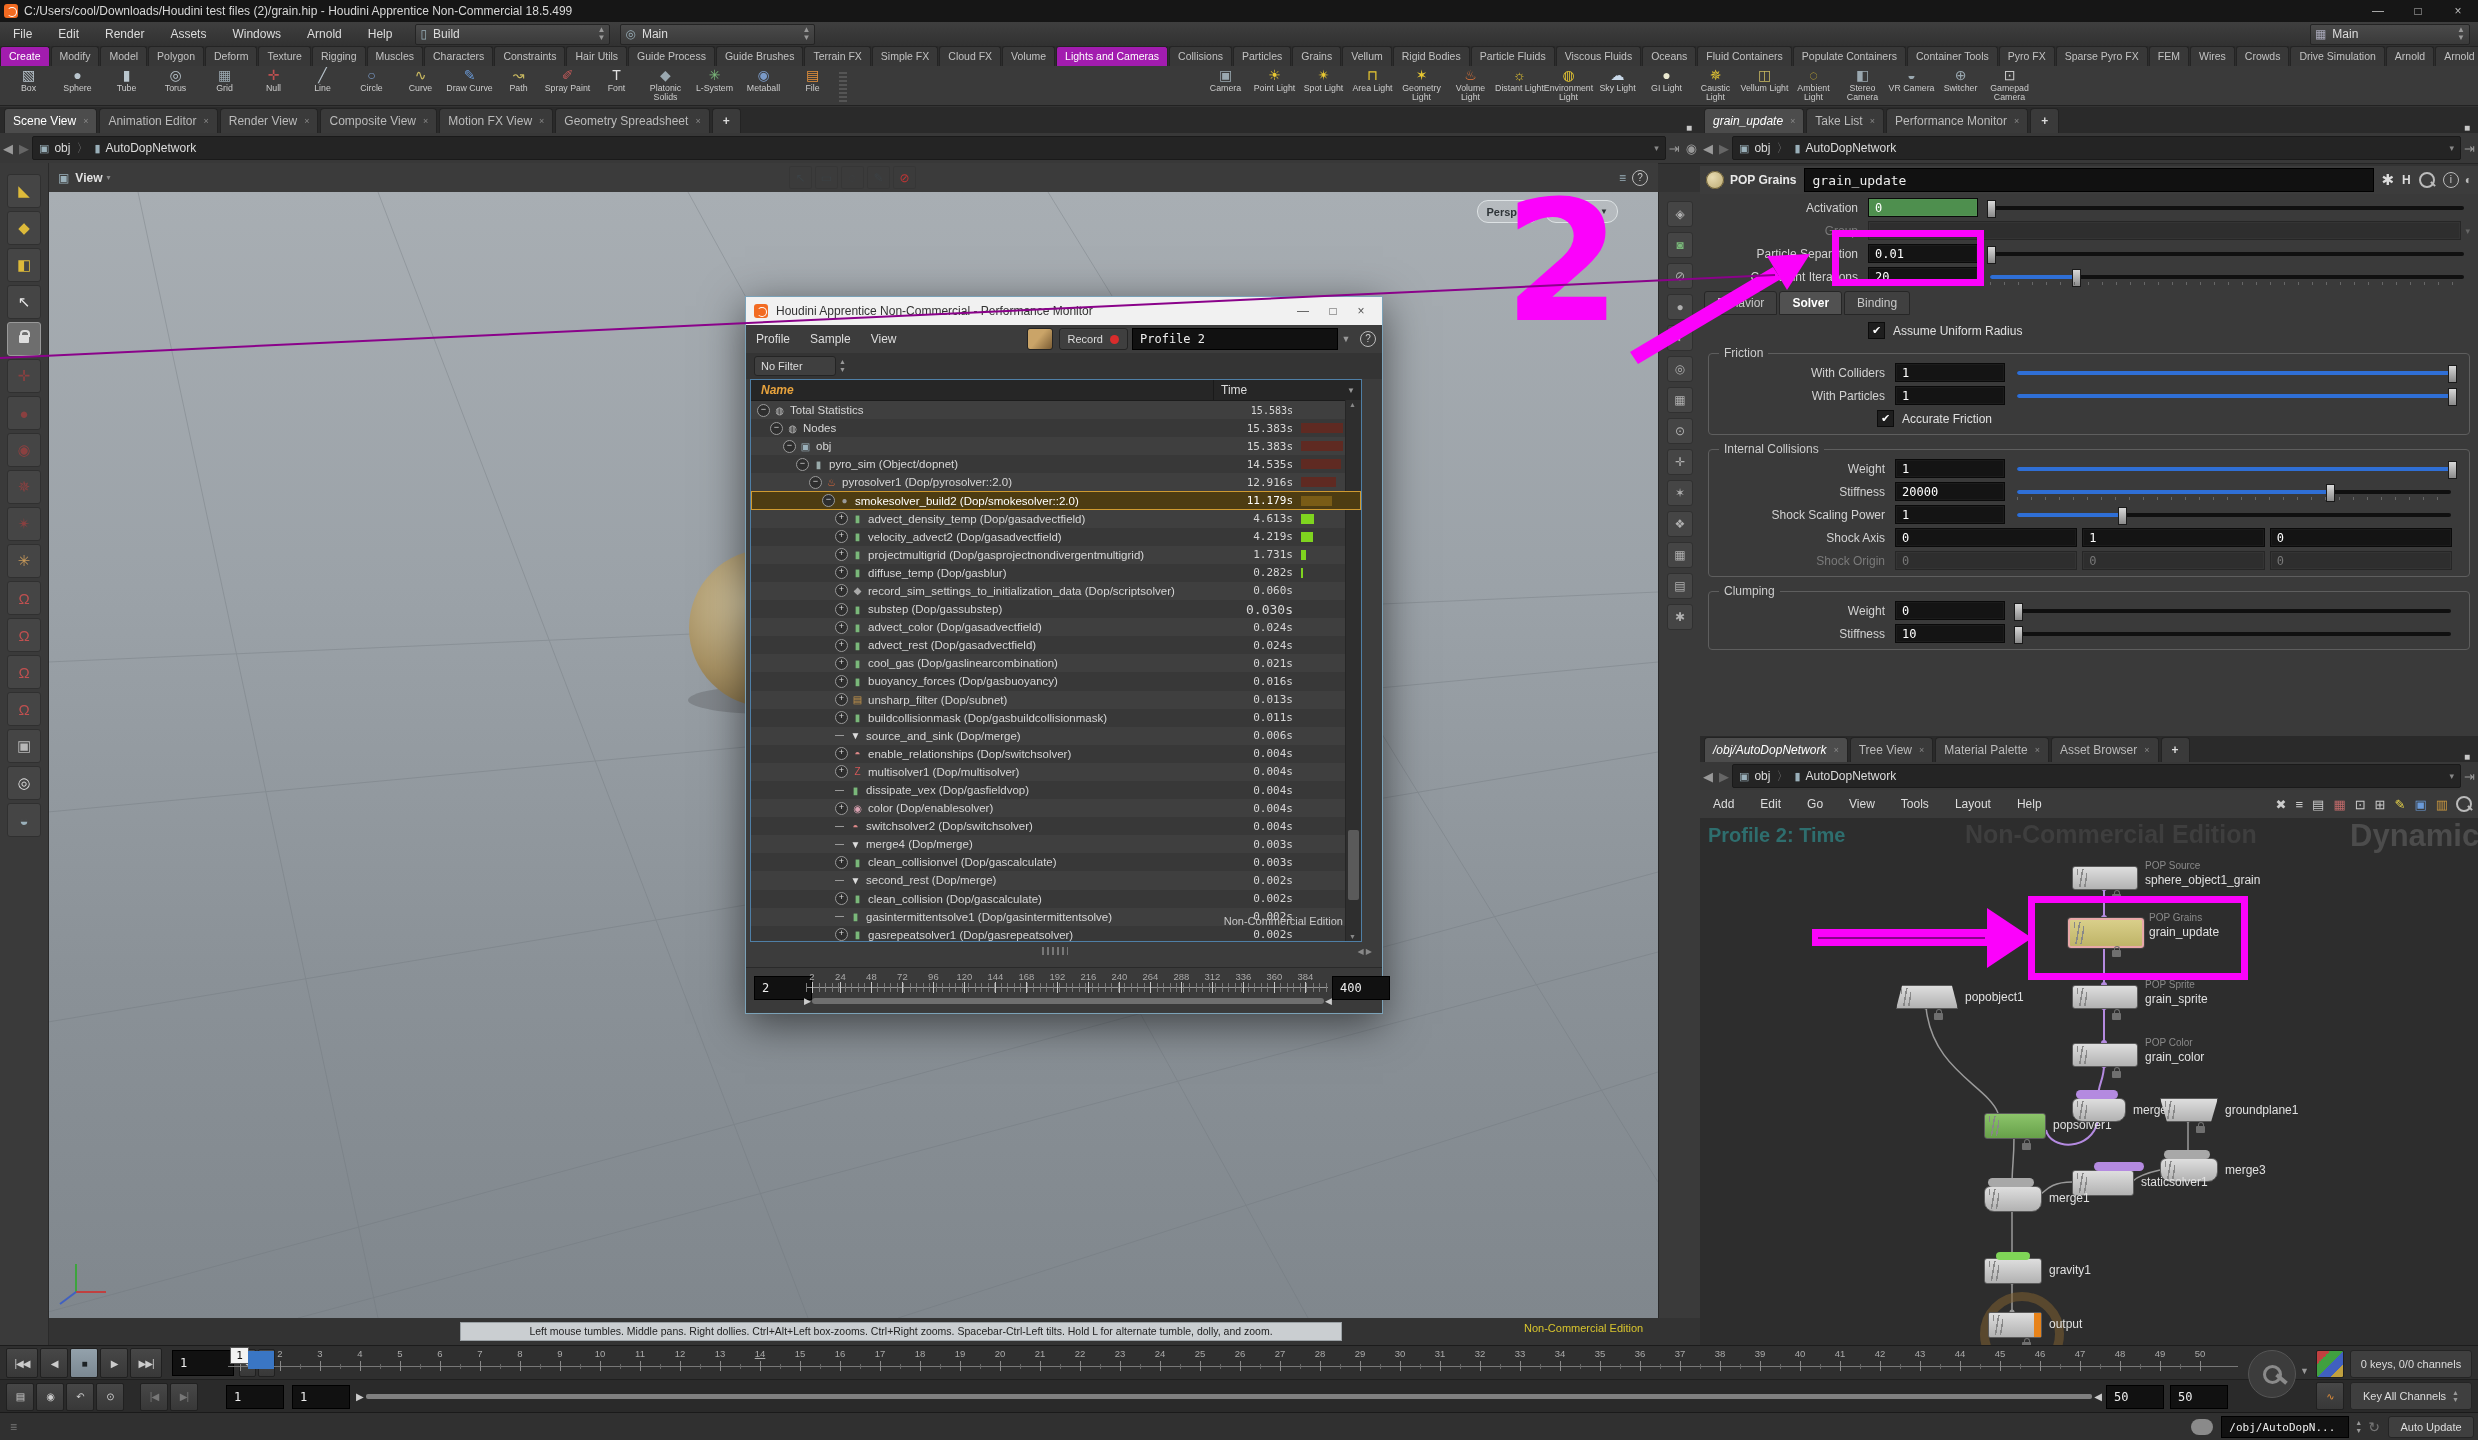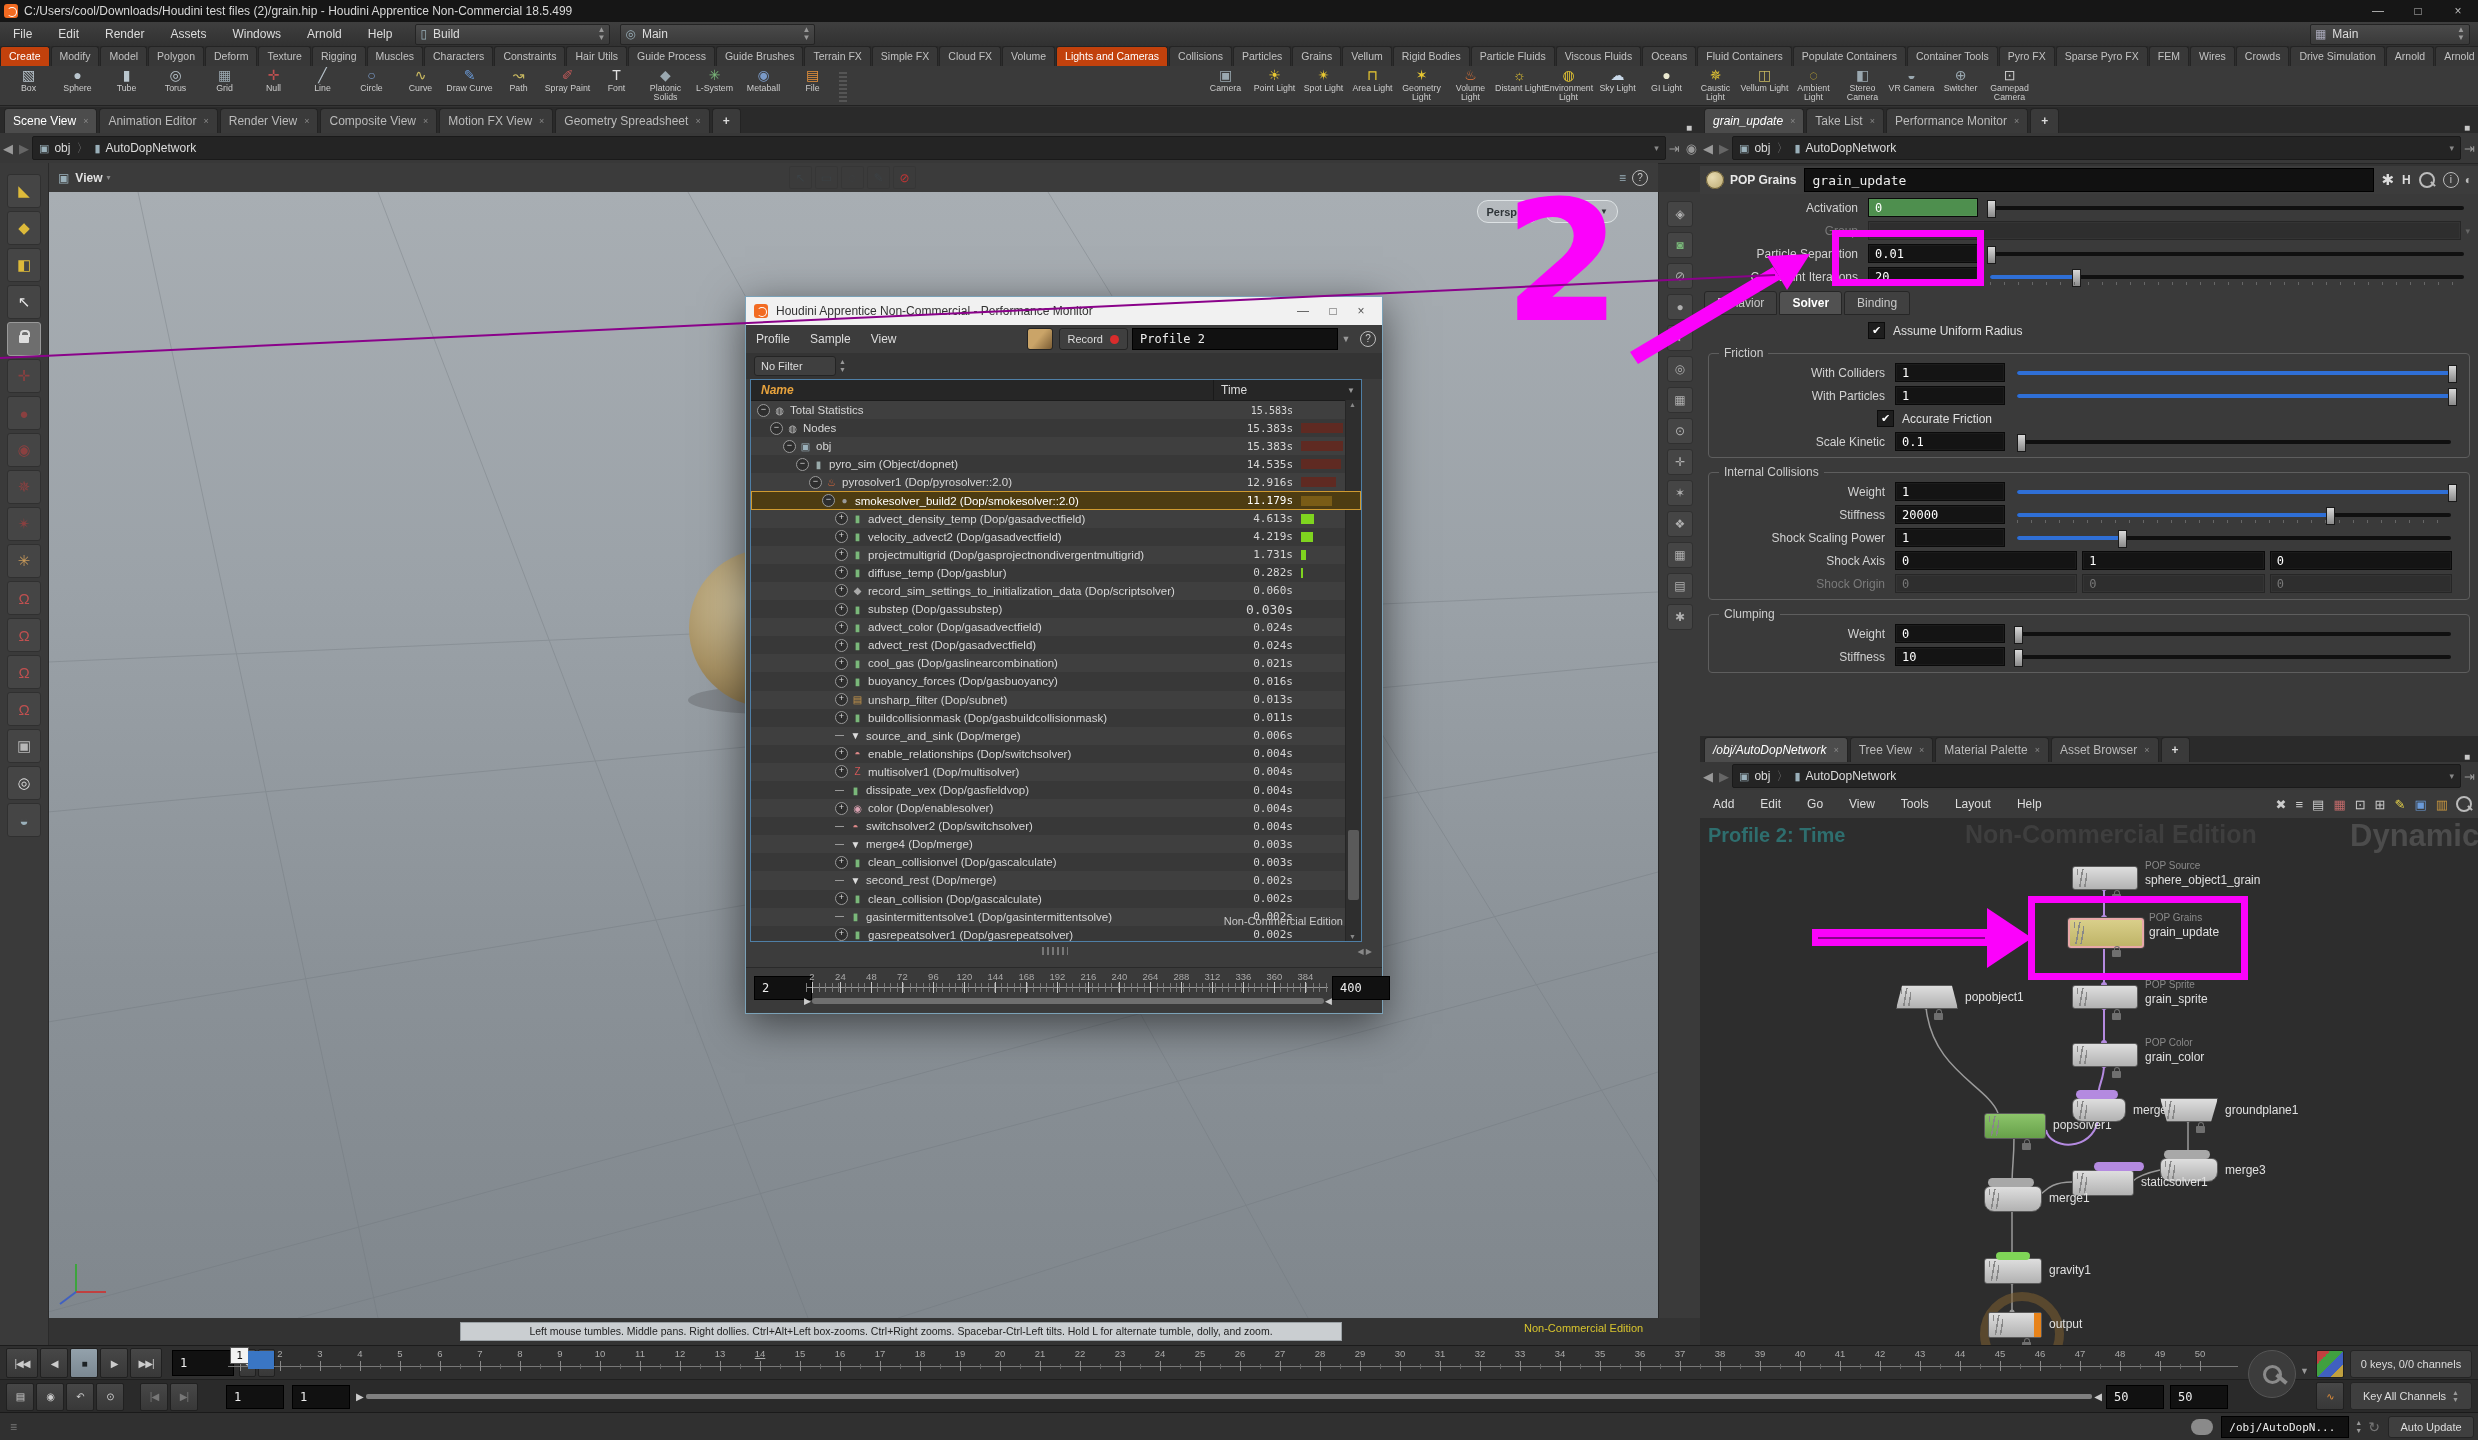--- a/index.html
+++ b/index.html
@@ -14,21 +14,21 @@
   .hicon:before{content:"";position:absolute;left:3px;top:3px;width:8px;height:8px;border:1.6px solid #fff;border-radius:50%;border-left-color:transparent}
   .winbtn{width:40px;height:22px;text-align:center;line-height:22px;color:#bbb}
   #menubar{left:0;top:22px;width:2478px;height:24px;background:linear-gradient(#3f3f3f,#313131);border-bottom:1px solid #222}
   .menu-item{padding:0 13px;height:24px;line-height:24px;color:#ddd}
   .combo{height:19px;background:linear-gradient(#4a4a4a,#3a3a3a);border:1px solid #242424;border-radius:2px;
          display:flex;align-items:center;padding:0 4px;color:#ddd;margin-left:10px}
   .combo .spin{margin-left:10px;color:#999;font-size:8px;line-height:8px}
   
   #shelftabs{left:0;top:46px;width:2478px;height:20px;background:#2d2d2d;display:flex;align-items:flex-end}
   .stab{height:19px;line-height:19px;padding:0 8px;font-size:10.5px;color:#c2c2c2;background:#383838;border:1px solid #242424;border-bottom:none;border-radius:3px 3px 0 0;margin-right:1px;white-space:nowrap}
-  .stab.on{background:#c2410c;color:#fff}
+  .stab.on{background:#a21caf;color:#fff}
   #shelftools{left:0;top:66px;width:2478px;height:39px;background:#3a3a3a;border-bottom:1px solid #222}
   .tool{width:49px;height:37px;display:flex;flex-direction:column;align-items:center;justify-content:flex-start;flex:none}
   .ticon{height:17px;line-height:17px;font-size:14px}
   .tlabel{font-size:8.8px;color:#ccc;text-align:center;line-height:9px;white-space:pre-wrap}
   .shelfdiv{width:8px;height:30px;margin:3px 2px 0 2px;background:repeating-linear-gradient(#555 0 2px,transparent 2px 4px);flex:none}
   
   .ptabs{height:26px;background:#2a2a2a;display:flex;align-items:flex-end}
   .ptab{height:24px;line-height:24px;background:#3a3a3a;border:1px solid #232323;border-bottom:none;border-radius:4px 4px 0 0;padding:0 8px;margin-right:2px;color:#bbb;display:flex;align-items:center;white-space:nowrap}
   .ptab.on{background:#4c4c4c;color:#fff}
   .ptab.it{font-style:italic}
@@ -953,28 +953,20 @@
           <span class="fld w110">1</span>
           <span class="sl">
             <span class="fill" style="width: 100%;"></span>
             <span class="hnd" style="left: 100%;"></span>
           </span>
         </div>
         <div class="prw">
           <span style="width: 160px;"></span>
           <span class="cb">✔</span>
           <span style="color: rgb(224, 224, 224);">Accurate Friction</span>
-        </div>
-        <div class="prw">
-          <span class="plab">Scale Kinetic</span>
-          <span class="fld w110">0.1</span>
-          <span class="sl">
-            <span class="fill" style="width: 0.8%;"></span>
-            <span class="hnd" style="left: 0.8%;"></span>
-          </span>
         </div>
       </fieldset>
       <fieldset class="grp">
         <legend>Internal Collisions</legend>
         <div class="prw">
           <span class="plab">Weight</span>
           <span class="fld w110">1</span>
           <span class="sl">
             <span class="fill" style="width: 100%;"></span>
             <span class="hnd" style="left: 100%;"></span>

